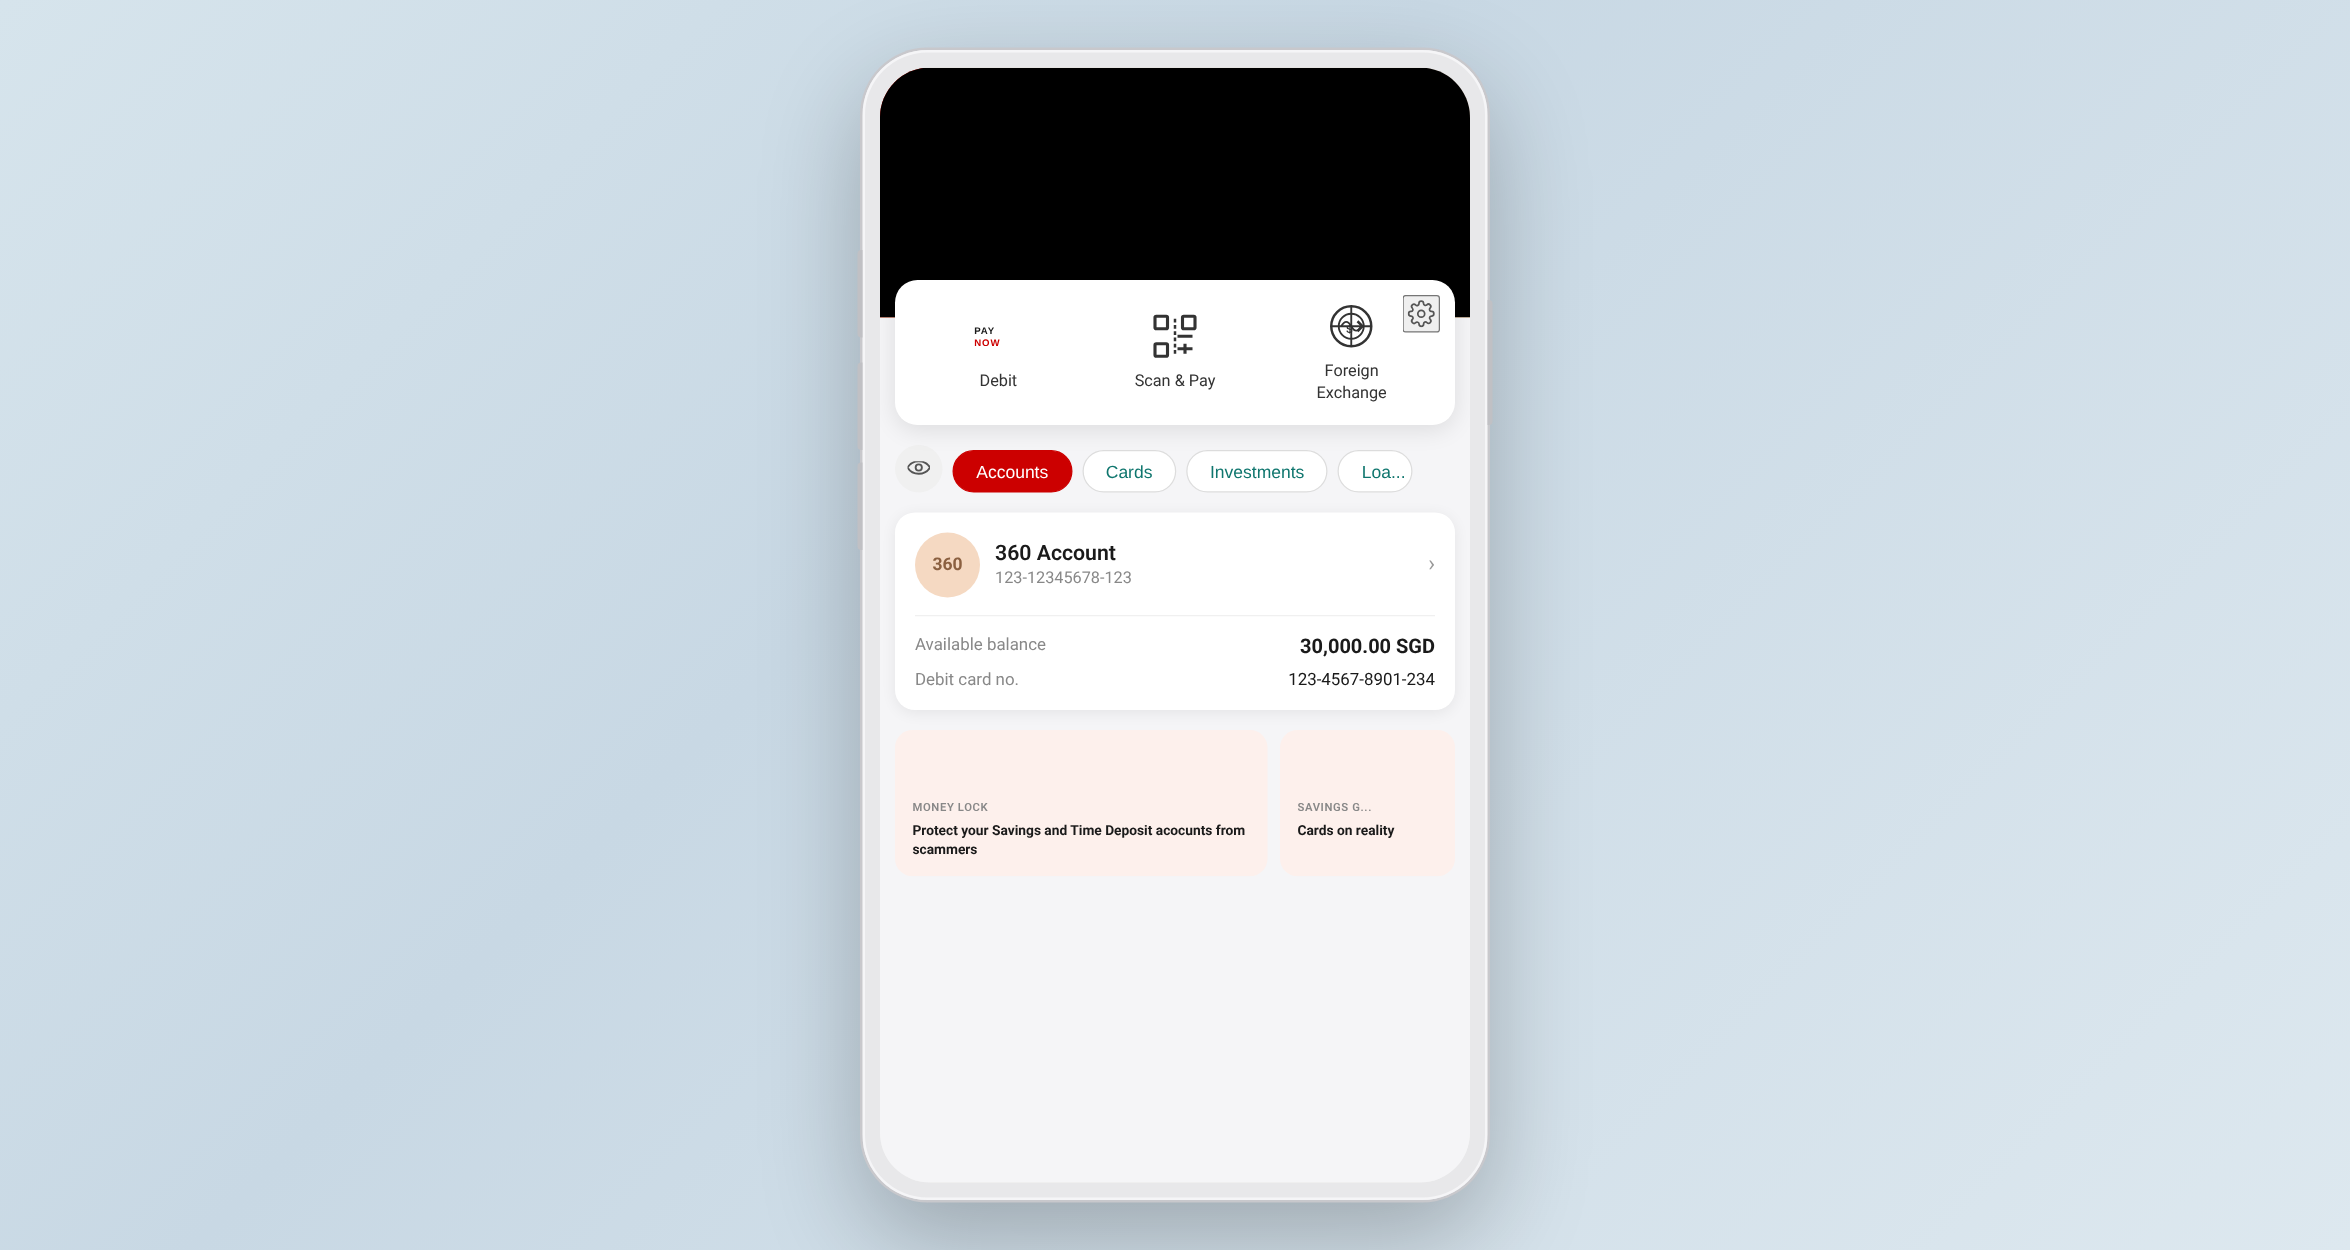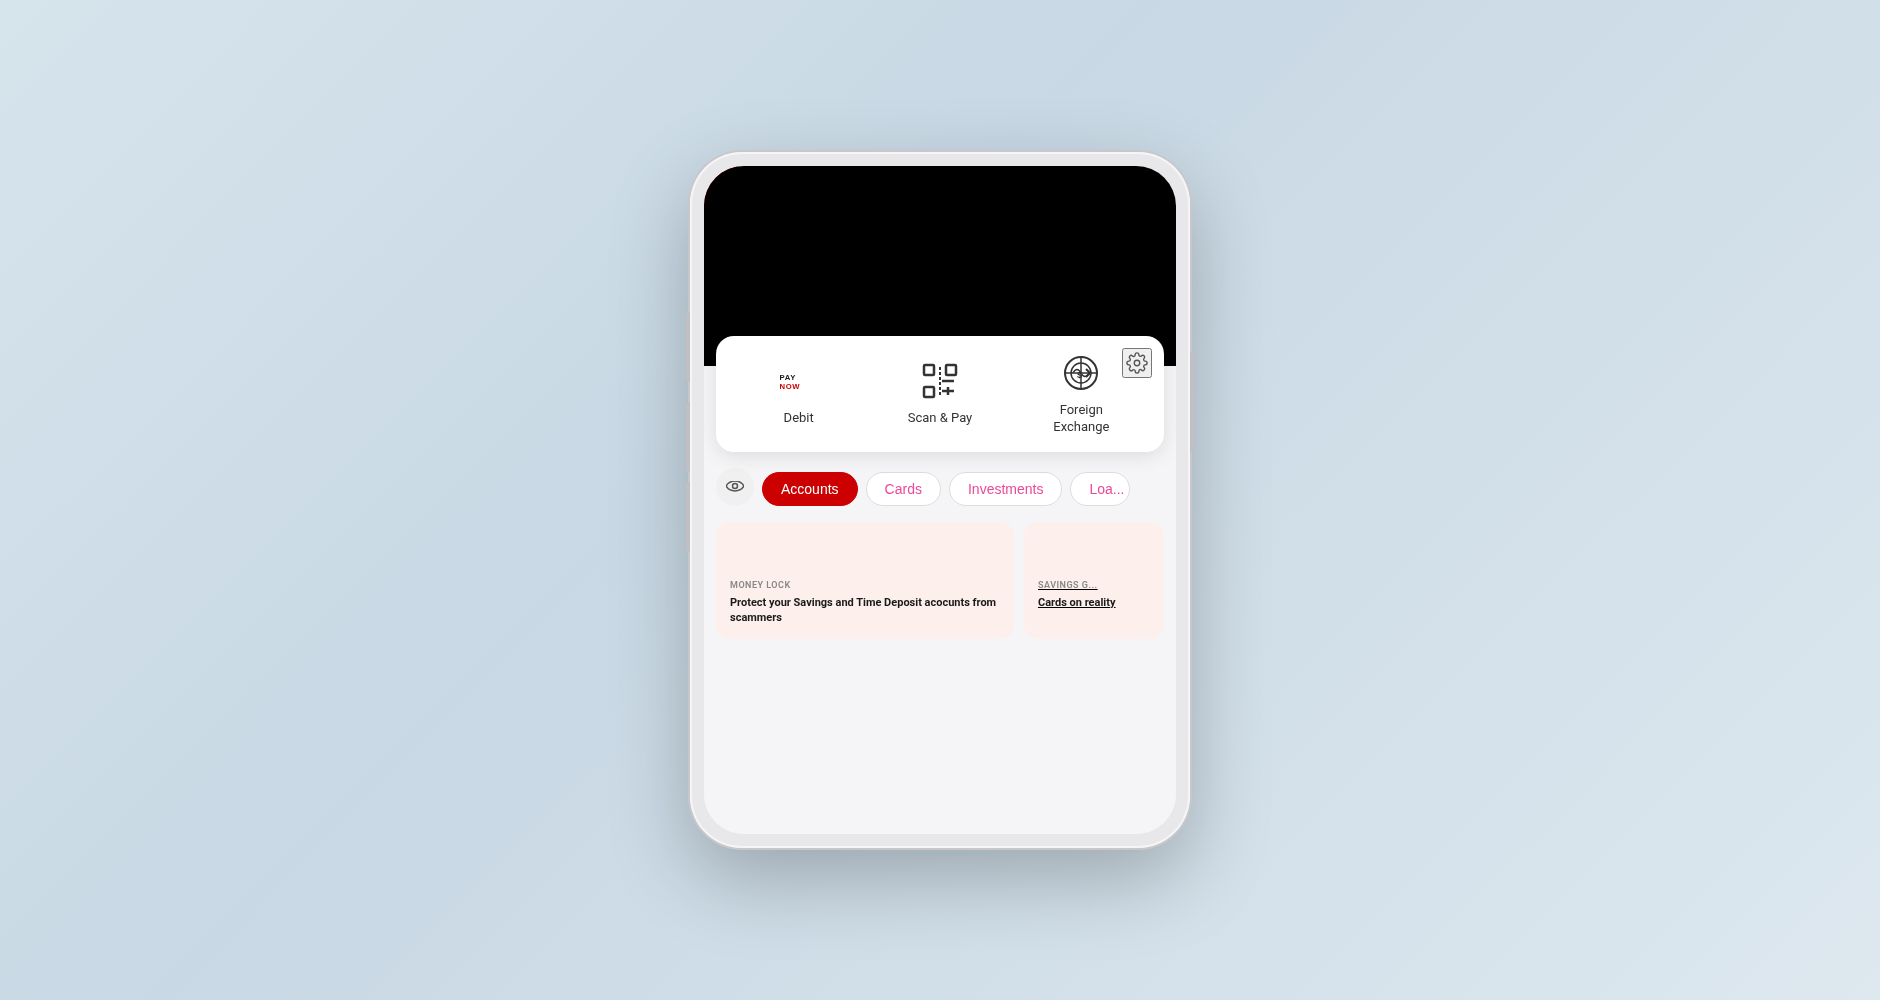--- a/index.html
+++ b/index.html
@@ -11,21 +11,21 @@
       display: flex;
       align-items: center;
       justify-content: center;
       font-family: -apple-system, BlinkMacSystemFont, 'Segoe UI', Roboto, sans-serif;
       overflow: hidden;
     }
 
     .phone-wrapper {
       position: relative;
       width: 500px;
-      height: 696px;
+      height: 920px;
     }
 
     .phone-frame {
       position: absolute;
       inset: 0;
       background: #e8e8ea;
       border-radius: 52px;
       box-shadow:
         0 0 0 2px #c8c8cc,
         0 30px 80px rgba(0,0,0,0.25),
@@ -183,21 +183,21 @@
       flex-shrink: 0;
     }
 
     .tab-pill {
       padding: 8px 18px;
       border-radius: 50px;
       border: 1.5px solid #ddd;
       background: white;
       font-size: 14px;
       font-weight: 500;
-      color: #ec4899;
+      color: #0f766e;
       cursor: pointer;
       white-space: nowrap;
     }
 
     .tab-pill.active {
       background: #cc0000;
       border-color: #cc0000;
       color: white;
     }
 
@@ -297,21 +297,20 @@
       flex: 1;
       min-width: 0;
     }
 
     .promo-card-right {
       background: #fdf0ec;
       border-radius: 14px;
       padding: 14px;
       width: 140px;
       flex-shrink: 0;
-      text-decoration: underline;
     }
 
     .promo-tag {
       font-size: 9px;
       font-weight: 600;
       color: #888;
       letter-spacing: 0.5px;
       text-transform: uppercase;
       margin-bottom: 6px;
       margin-top: 44px;
@@ -422,20 +421,40 @@
               </svg>
             </button>
 
             <button class="tab-pill active">Accounts</button>
             <button class="tab-pill">Cards</button>
             <button class="tab-pill">Investments</button>
             <button class="tab-pill" style="overflow:hidden; max-width:60px;">Loa...</button>
           </div>
         </div>
 
+        <div class="account-card">
+          <div class="account-header">
+            <div class="account-badge">360</div>
+            <div class="account-title-area">
+              <div class="account-name">360 Account</div>
+              <div class="account-number">123-12345678-123</div>
+            </div>
+            <div class="account-chevron">›</div>
+          </div>
+
+          <div class="account-detail-row">
+            <span class="detail-label">Available balance</span>
+            <span class="detail-value">30,000.00 SGD</span>
+          </div>
+
+          <div class="account-detail-row">
+            <span class="detail-label">Debit card no.</span>
+            <span class="detail-value card-no">123-4567-8901-234</span>
+          </div>
+        </div>
 
         <div class="promo-section">
           <div class="promo-card">
             <div class="promo-tag">MONEY LOCK</div>
             <div class="promo-title">Protect your Savings and Time Deposit acocunts from scammers</div>
           </div>
           <div class="promo-card-right">
             <div class="promo-tag">SAVINGS G...</div>
             <div class="promo-title">Cards on reality</div>
           </div>

